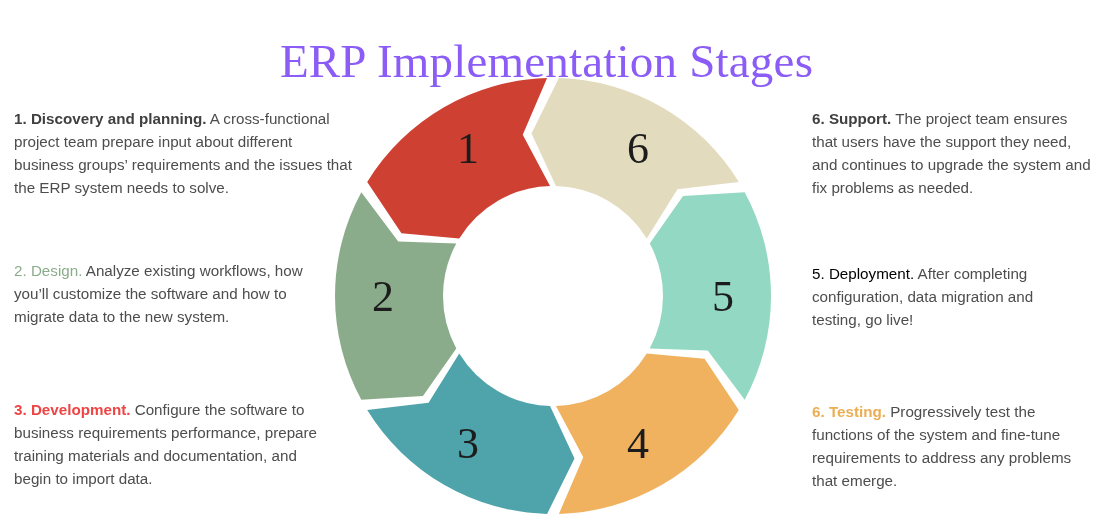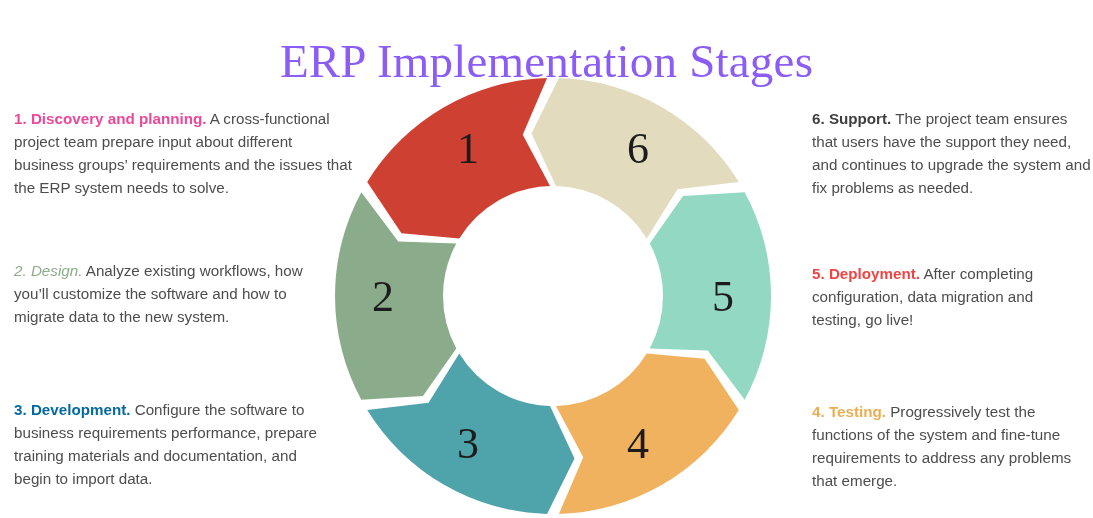--- a/index.html
+++ b/index.html
@@ -81,45 +81,45 @@
   }
 </style>
 </head>
 <body>
 
 <h1 id="page-title">ERP Implementation Stages</h1>
 
 <div class="col col-left">
 
   <p class="blurb" id="blurb-1">
-    <span class="lead" style="color: #ec4899; font-weight: bold;">1. Discovery and planning.</span><span> A cross-functional project team prepare input about different business groups’ requirements and the issues that the ERP system needs to solve.</span>
+    <span class="lead" style="color: #404040; font-weight: bold;">1. Discovery and planning.</span><span> A cross-functional project team prepare input about different business groups’ requirements and the issues that the ERP system needs to solve.</span>
   </p>
 
   <p class="blurb soft" id="blurb-2">
-    <span class="lead" style="color: rgb(139, 172, 138); font-weight: normal; font-style: italic;">2. Design.</span><span> Analyze existing workflows, how you’ll customize the software and how to migrate data to the new system.</span>
+    <span class="lead" style="color: rgb(139, 172, 138); font-weight: normal;">2. Design.</span><span> Analyze existing workflows, how you’ll customize the software and how to migrate data to the new system.</span>
   </p>
 
   <p class="blurb" id="blurb-3">
-    <span class="lead" style="color: #0369a1; font-weight: bold;">3. Development.</span><span> Configure the software to business requirements performance, prepare training materials and documentation, and begin to import data.</span>
+    <span class="lead" style="color: #ef4444; font-weight: bold;">3. Development.</span><span> Configure the software to business requirements performance, prepare training materials and documentation, and begin to import data.</span>
   </p>
 
 </div>
 
 <div class="col col-right">
 
   <p class="blurb" id="blurb-6">
     <span class="lead" style="color: rgb(63, 63, 63); font-weight: bold; margin-top: 32px;">6. Support.</span><span> The project team ensures that users have the support they need, and continues to upgrade the system and fix problems as needed.</span>
   </p>
 
   <p class="blurb" id="blurb-5">
-    <span class="lead" style="color: #ef4444; font-weight: bold;">5. Deployment.</span><span> After completing configuration, data migration and testing, go live!</span>
+    <span class="lead" style="color: #000000; font-weight: normal;">5. Deployment.</span><span> After completing configuration, data migration and testing, go live!</span>
   </p>
 
   <p class="blurb" id="blurb-4">
-    <span class="lead" style="color: rgb(235, 174, 85); font-weight: bold;">4. Testing.</span><span> Progressively test the functions of the system and fine-tune requirements to address any problems that emerge.</span>
+    <span class="lead" style="color: rgb(235, 174, 85); font-weight: bold;">6. Testing.</span><span> Progressively test the functions of the system and fine-tune requirements to address any problems that emerge.</span>
   </p>
 
 </div>
 
 <div id="cycle-diagram">
   <svg id="cycle-svg" width="450" height="456" viewBox="0 0 450 456">
     <g id="segments-group">
         <path d="M 217.1 16.08 A 218 218 0 0 0 37.22 119.93 L 71.45 171.33 L 129.26 176.44 A 110 110 0 0 1 220.02 124.04 L 192.74 72.82 Z" fill="#CE4132"></path>
         <path d="M 31.33 130.15 A 218 218 0 0 0 31.33 337.85 L 92.95 333.91 L 126.28 286.4 A 110 110 0 0 1 126.28 181.6 L 68.28 179.62 Z" fill="#8BAC8A"></path>
         <path d="M 37.22 348.07 A 218 218 0 0 0 217.1 451.92 L 244.5 396.58 L 220.02 343.96 A 110 110 0 0 1 129.26 291.56 L 98.54 340.8 Z" fill="#4FA3AA"></path>

